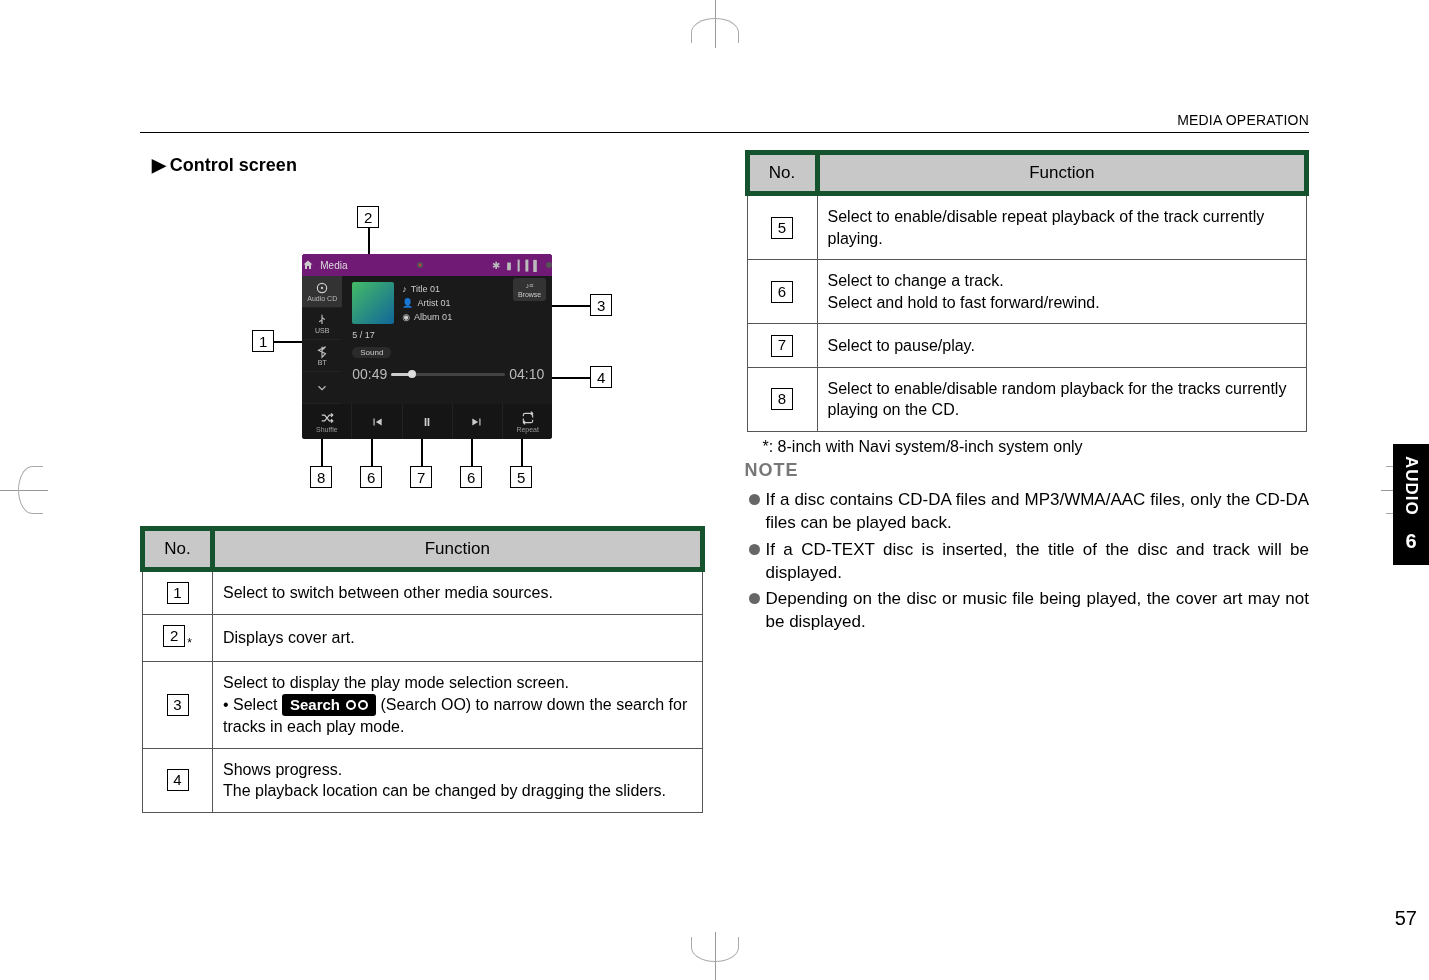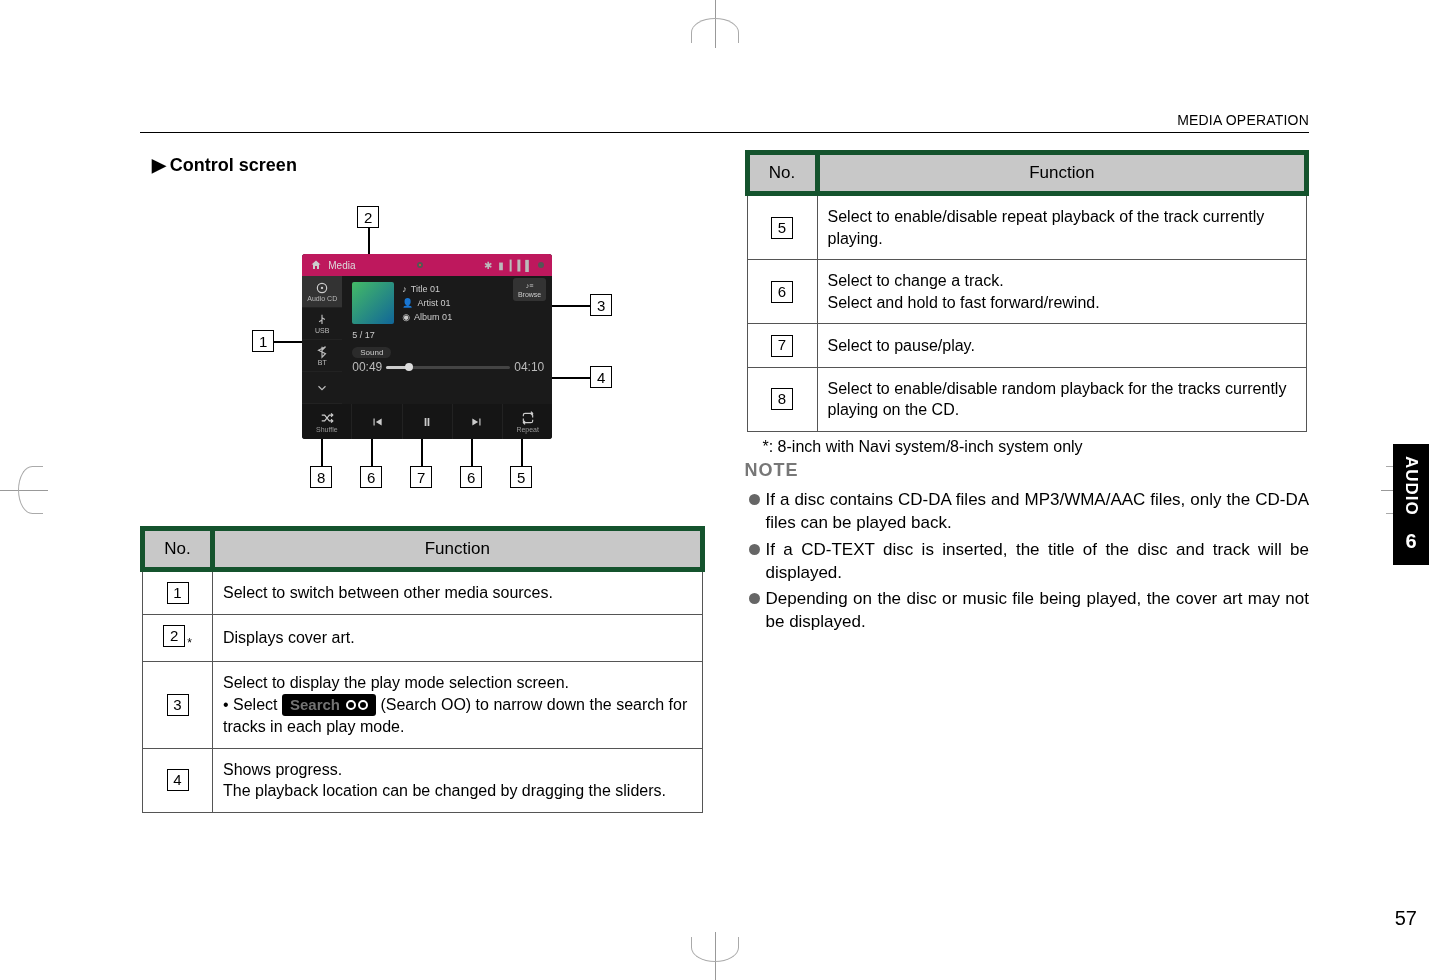--- a/index.html
+++ b/index.html
@@ -95,21 +95,21 @@
   .call-line-h { position:absolute; height:1.5px; background:#000; }
   .call-line-v { position:absolute; width:1.5px; background:#000; }
 
   .shot {
     position:absolute; left:90px; top:48px; width:250px; height:185px;
     background:var(--bg-black); border-radius:3px; overflow:hidden;
     font-family: Arial, sans-serif; color:#ddd;
   }
   .shot .topbar {
     display:flex; align-items:center; justify-content:space-between;
-    padding:4px 8px; font-size:10px; background:#be185d; height:22px;
+    padding:4px 0; font-size:10px; background:#701a75; height:22px;
   }
   .shot .topbar .left { display:flex; align-items:center; gap:6px; }
   .shot .rec-dot { width:6px; height:6px; border-radius:50%; background:#f33; border:2px solid #555; }
   .shot .status { display:flex; align-items:center; gap:6px; font-size:10px; color:#bbb; }
   .shot .body { display:flex; height:128px; }
   .shot .srcbar { width:40px; display:flex; flex-direction:column; }
   .shot .src {
     flex:1; display:flex; flex-direction:column; align-items:center; justify-content:center;
     font-size:7px; color:#bbb; border-bottom:1px solid #222;
   }
@@ -122,21 +122,21 @@
   .shot .browse {
     position:absolute; right:6px; top:2px;
     background:#333; border-radius:3px; padding:3px 5px 2px 5px;
     font-size:7px; color:#ccc; text-align:center; line-height:9px;
   }
   .shot .track-idx { font-size:9px; color:#ccc; margin-top:6px; clear:both;}
   .shot .soundchip {
     display:inline-block; background:var(--bg-chip); color:#ccc;
     font-size:8px; padding:1px 8px; border-radius:8px; margin-top:2px;
   }
-  .shot .prog-row { display:flex; align-items:center; gap:4px; font-size:12px; color:#bbb;}
+  .shot .prog-row { display:flex; align-items:center; gap:4px; margin-top:6px; font-size:14px; color:#bbb;}
   .shot .prog { flex:1; height:3px; background:#444; position:relative; border-radius:2px; }
   .shot .prog .fill { position:absolute; left:0; top:0; bottom:0; width:18%; background:#ccc; border-radius:2px;}
   .shot .prog .knob { position:absolute; left:18%; top:50%; width:8px; height:8px; background:#ddd; border-radius:50%; transform:translate(-50%,-50%);}
   .shot .controls {
     height:35px; background:#151515; display:flex;
   }
   .shot .cbtn {
     flex:1; display:flex; flex-direction:column; align-items:center; justify-content:center;
     color:#ddd; font-size:8px; gap:1px; border-right:1px solid #222;
   }
@@ -158,21 +158,21 @@
   }
   table.func td.no { width:70px; text-align:center; }
   .boxnum {
     display:inline-flex; width:22px; height:22px; border:1.6px solid #000;
     align-items:center; justify-content:center; font-size:15px;
     background:#fff;
   }
   .asterisk-sup { font-size:12px; vertical-align:-6px; margin-left:2px;}
 
   .chip {
-    background:#000; color:#737373; border-radius:3px; padding:1px 8px; font-weight:bold;
+    background:#000; color:#ffffff; border-radius:3px; padding:1px 8px; font-weight:bold;
     display:inline-flex; align-items:center; gap:6px; font-size:15px;
   }
   .oo { display:inline-flex; gap:2px; }
   .oo .o { width:10px; height:10px; border:2px solid #fff; border-radius:50%; }
 
   .footnote { margin:6px 0 2px 18px; font-size:16px; }
   .note-head { color:var(--text-gray); font-weight:bold; letter-spacing:1px; margin:4px 0 8px 0; font-size:18px;}
 
   .note-list { margin:0 0 0 4px; }
   .note-list .item {

